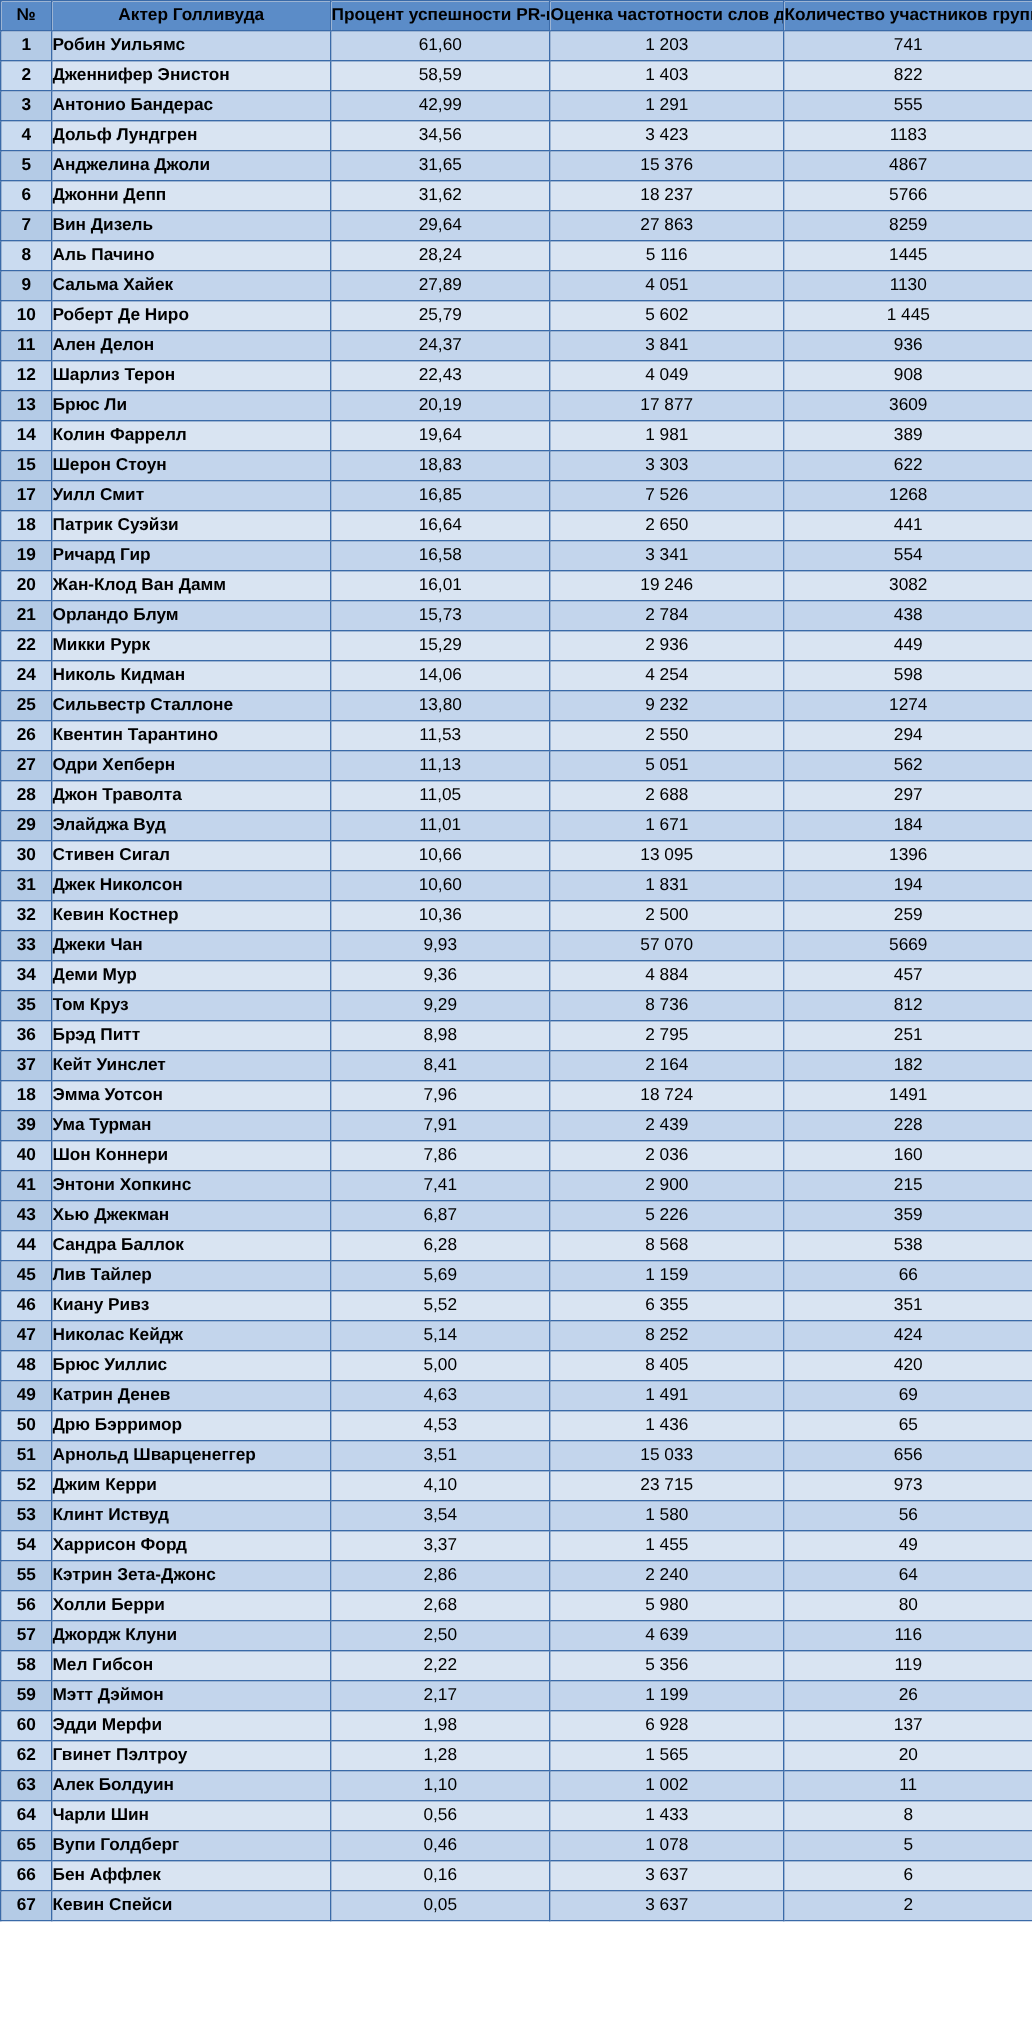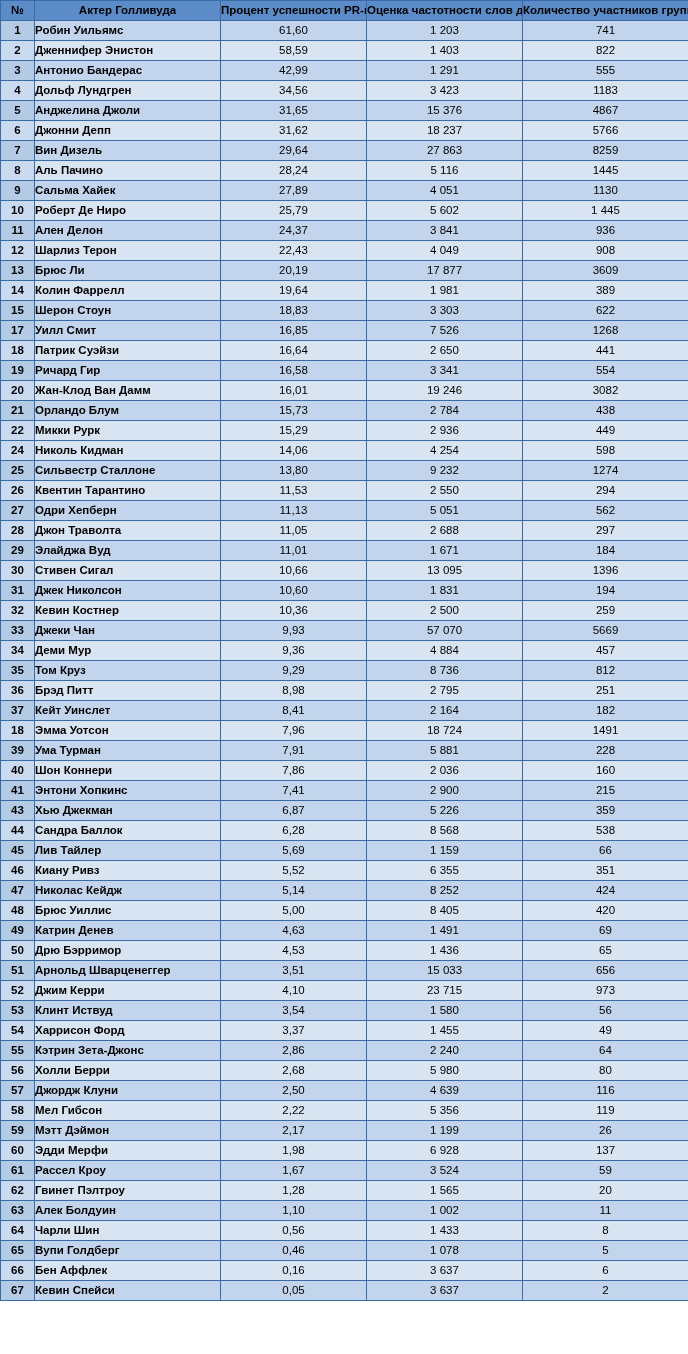--- a/index.html
+++ b/index.html
@@ -338,21 +338,21 @@
           <td class="num">18</td>
           <td class="actor">Эмма Уотсон</td>
           <td class="val">7,96</td>
           <td class="val">18 724</td>
           <td class="val">1491</td>
         </tr>
         <tr class="odd">
           <td class="num">39</td>
           <td class="actor">Ума Турман</td>
           <td class="val">7,91</td>
-          <td class="val">5 881</td>
+          <td class="val">2 439</td>
           <td class="val">228</td>
         </tr>
         <tr class="even">
           <td class="num">40</td>
           <td class="actor">Шон Коннери</td>
           <td class="val">7,86</td>
           <td class="val">2 036</td>
           <td class="val">160</td>
         </tr>
         <tr class="odd">
@@ -481,27 +481,20 @@
           <td class="val">1 199</td>
           <td class="val">26</td>
         </tr>
         <tr class="even">
           <td class="num">60</td>
           <td class="actor">Эдди Мерфи</td>
           <td class="val">1,98</td>
           <td class="val">6 928</td>
           <td class="val">137</td>
         </tr>
-        <tr class="odd">
-          <td class="num">61</td>
-          <td class="actor">Рассел Кроу</td>
-          <td class="val">1,67</td>
-          <td class="val">3 524</td>
-          <td class="val">59</td>
-        </tr>
         <tr class="even">
           <td class="num">62</td>
           <td class="actor">Гвинет Пэлтроу</td>
           <td class="val">1,28</td>
           <td class="val">1 565</td>
           <td class="val">20</td>
         </tr>
         <tr class="odd">
           <td class="num">63</td>
           <td class="actor">Алек Болдуин</td>

